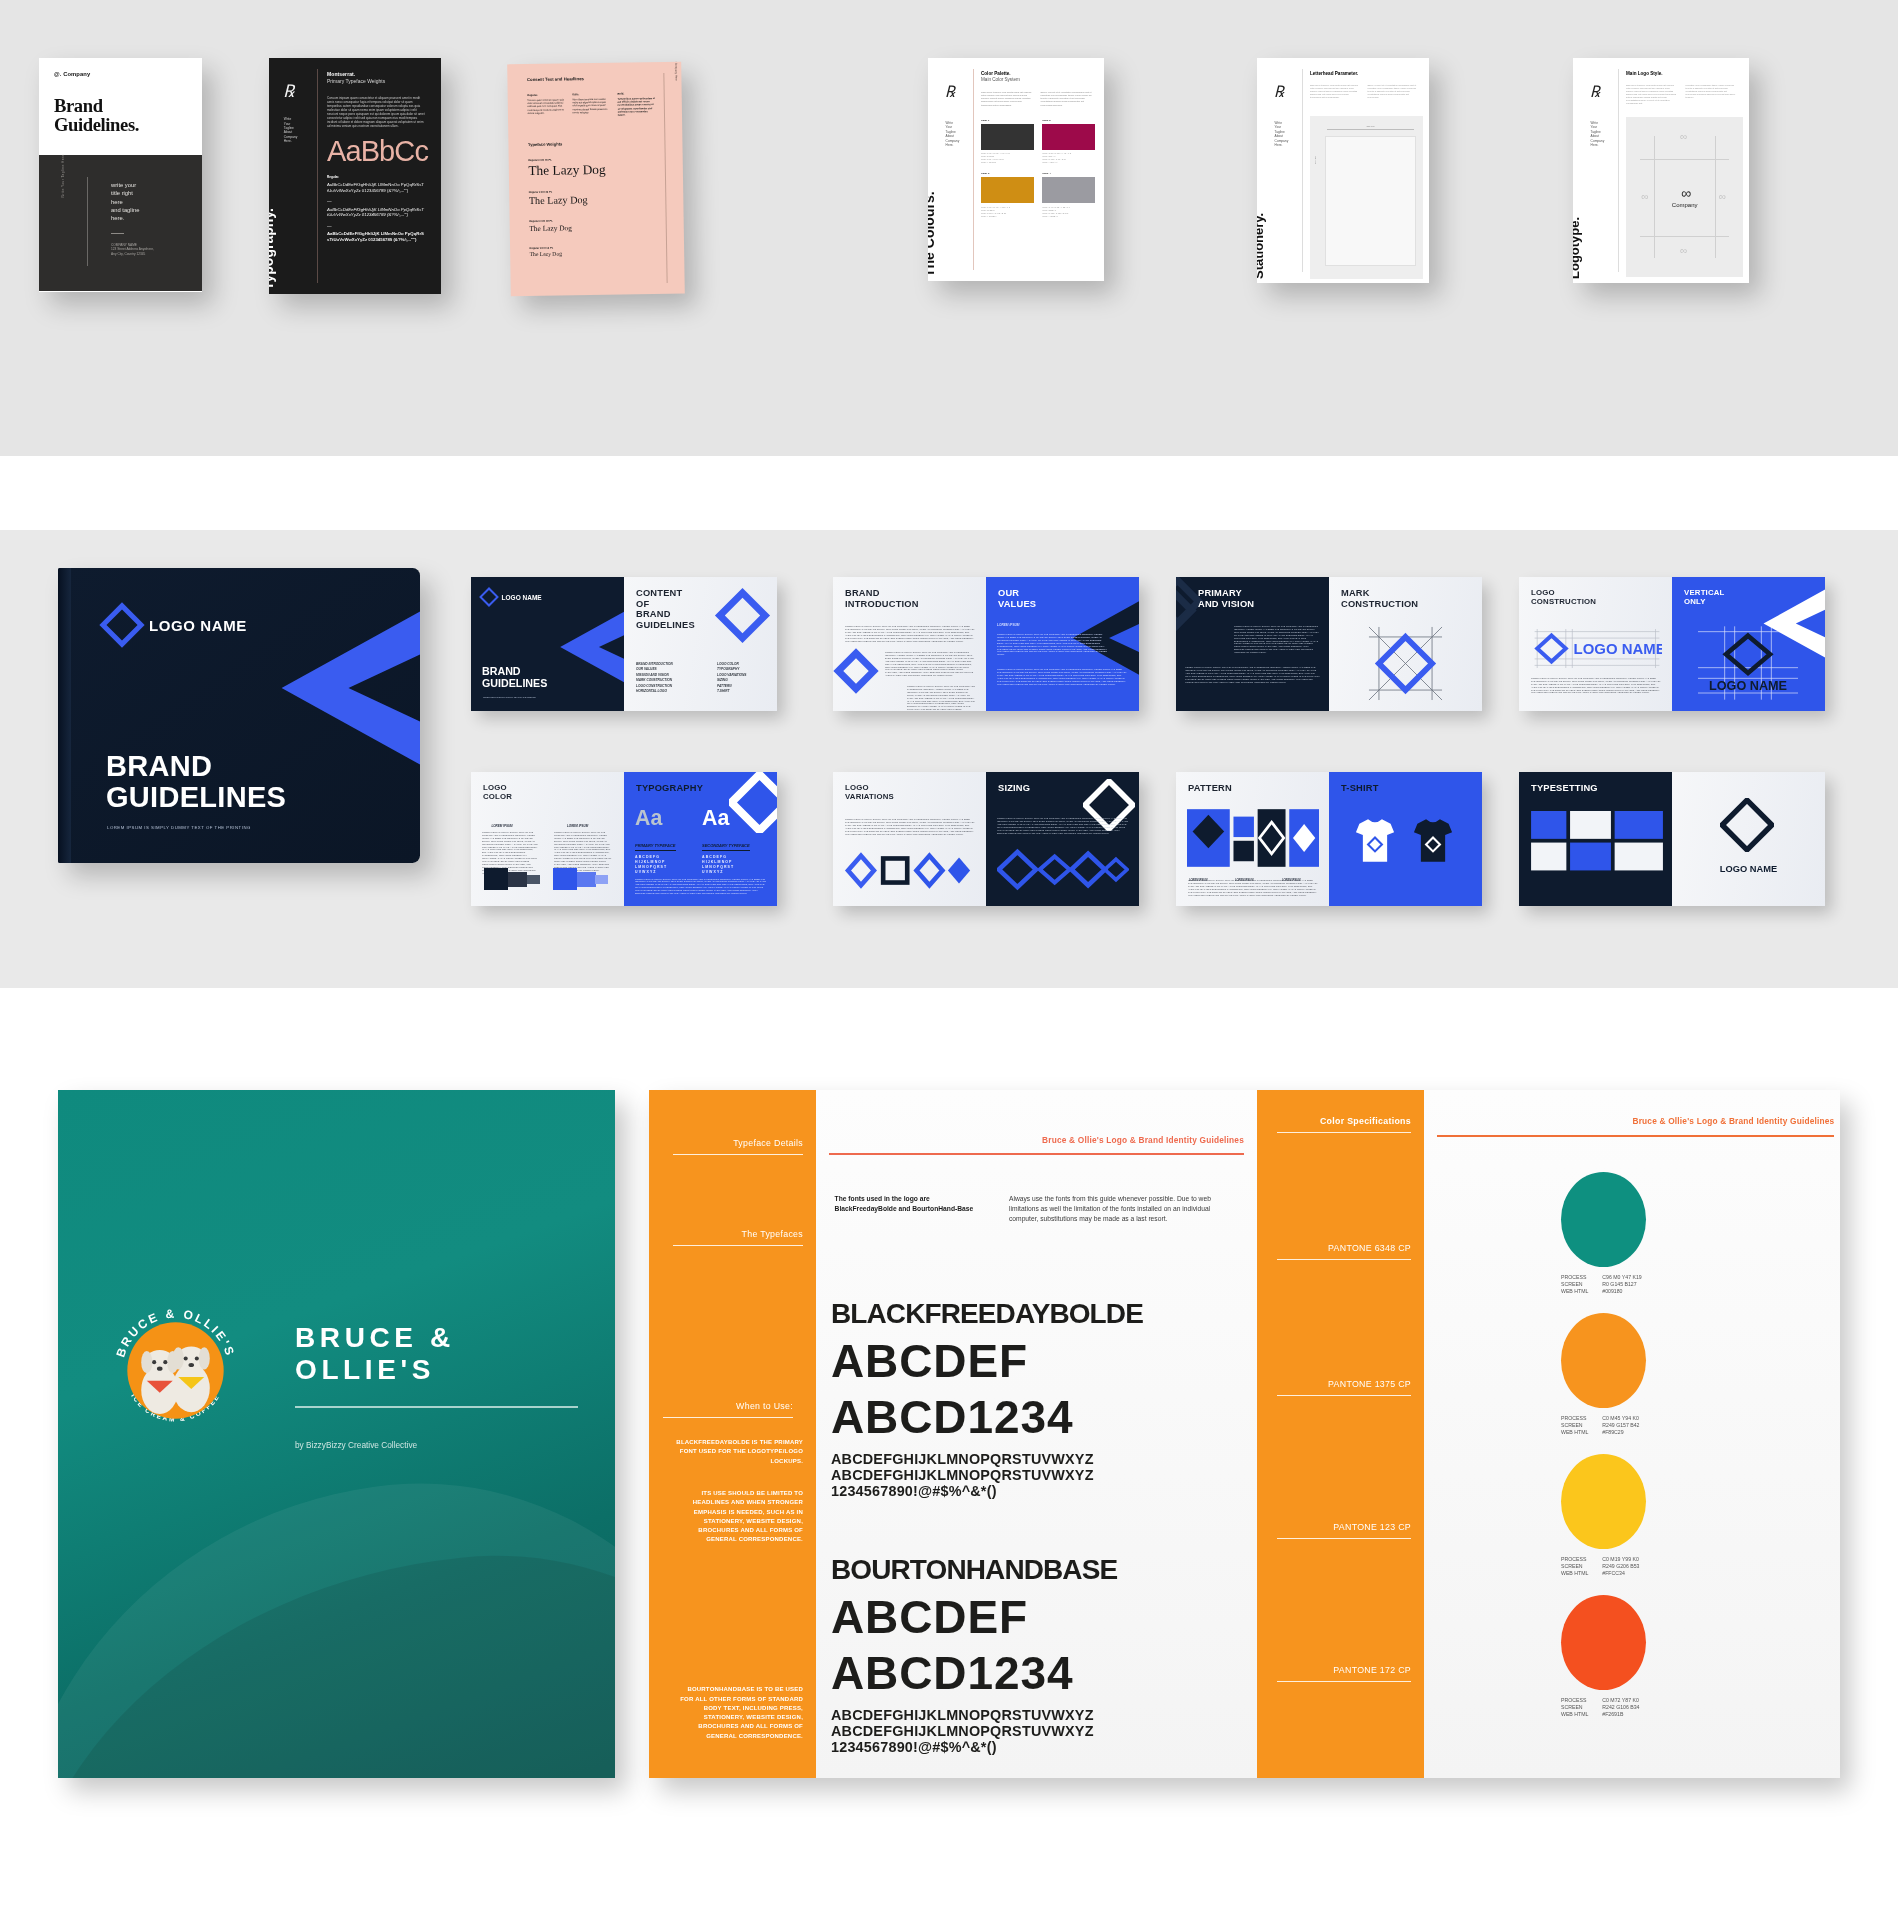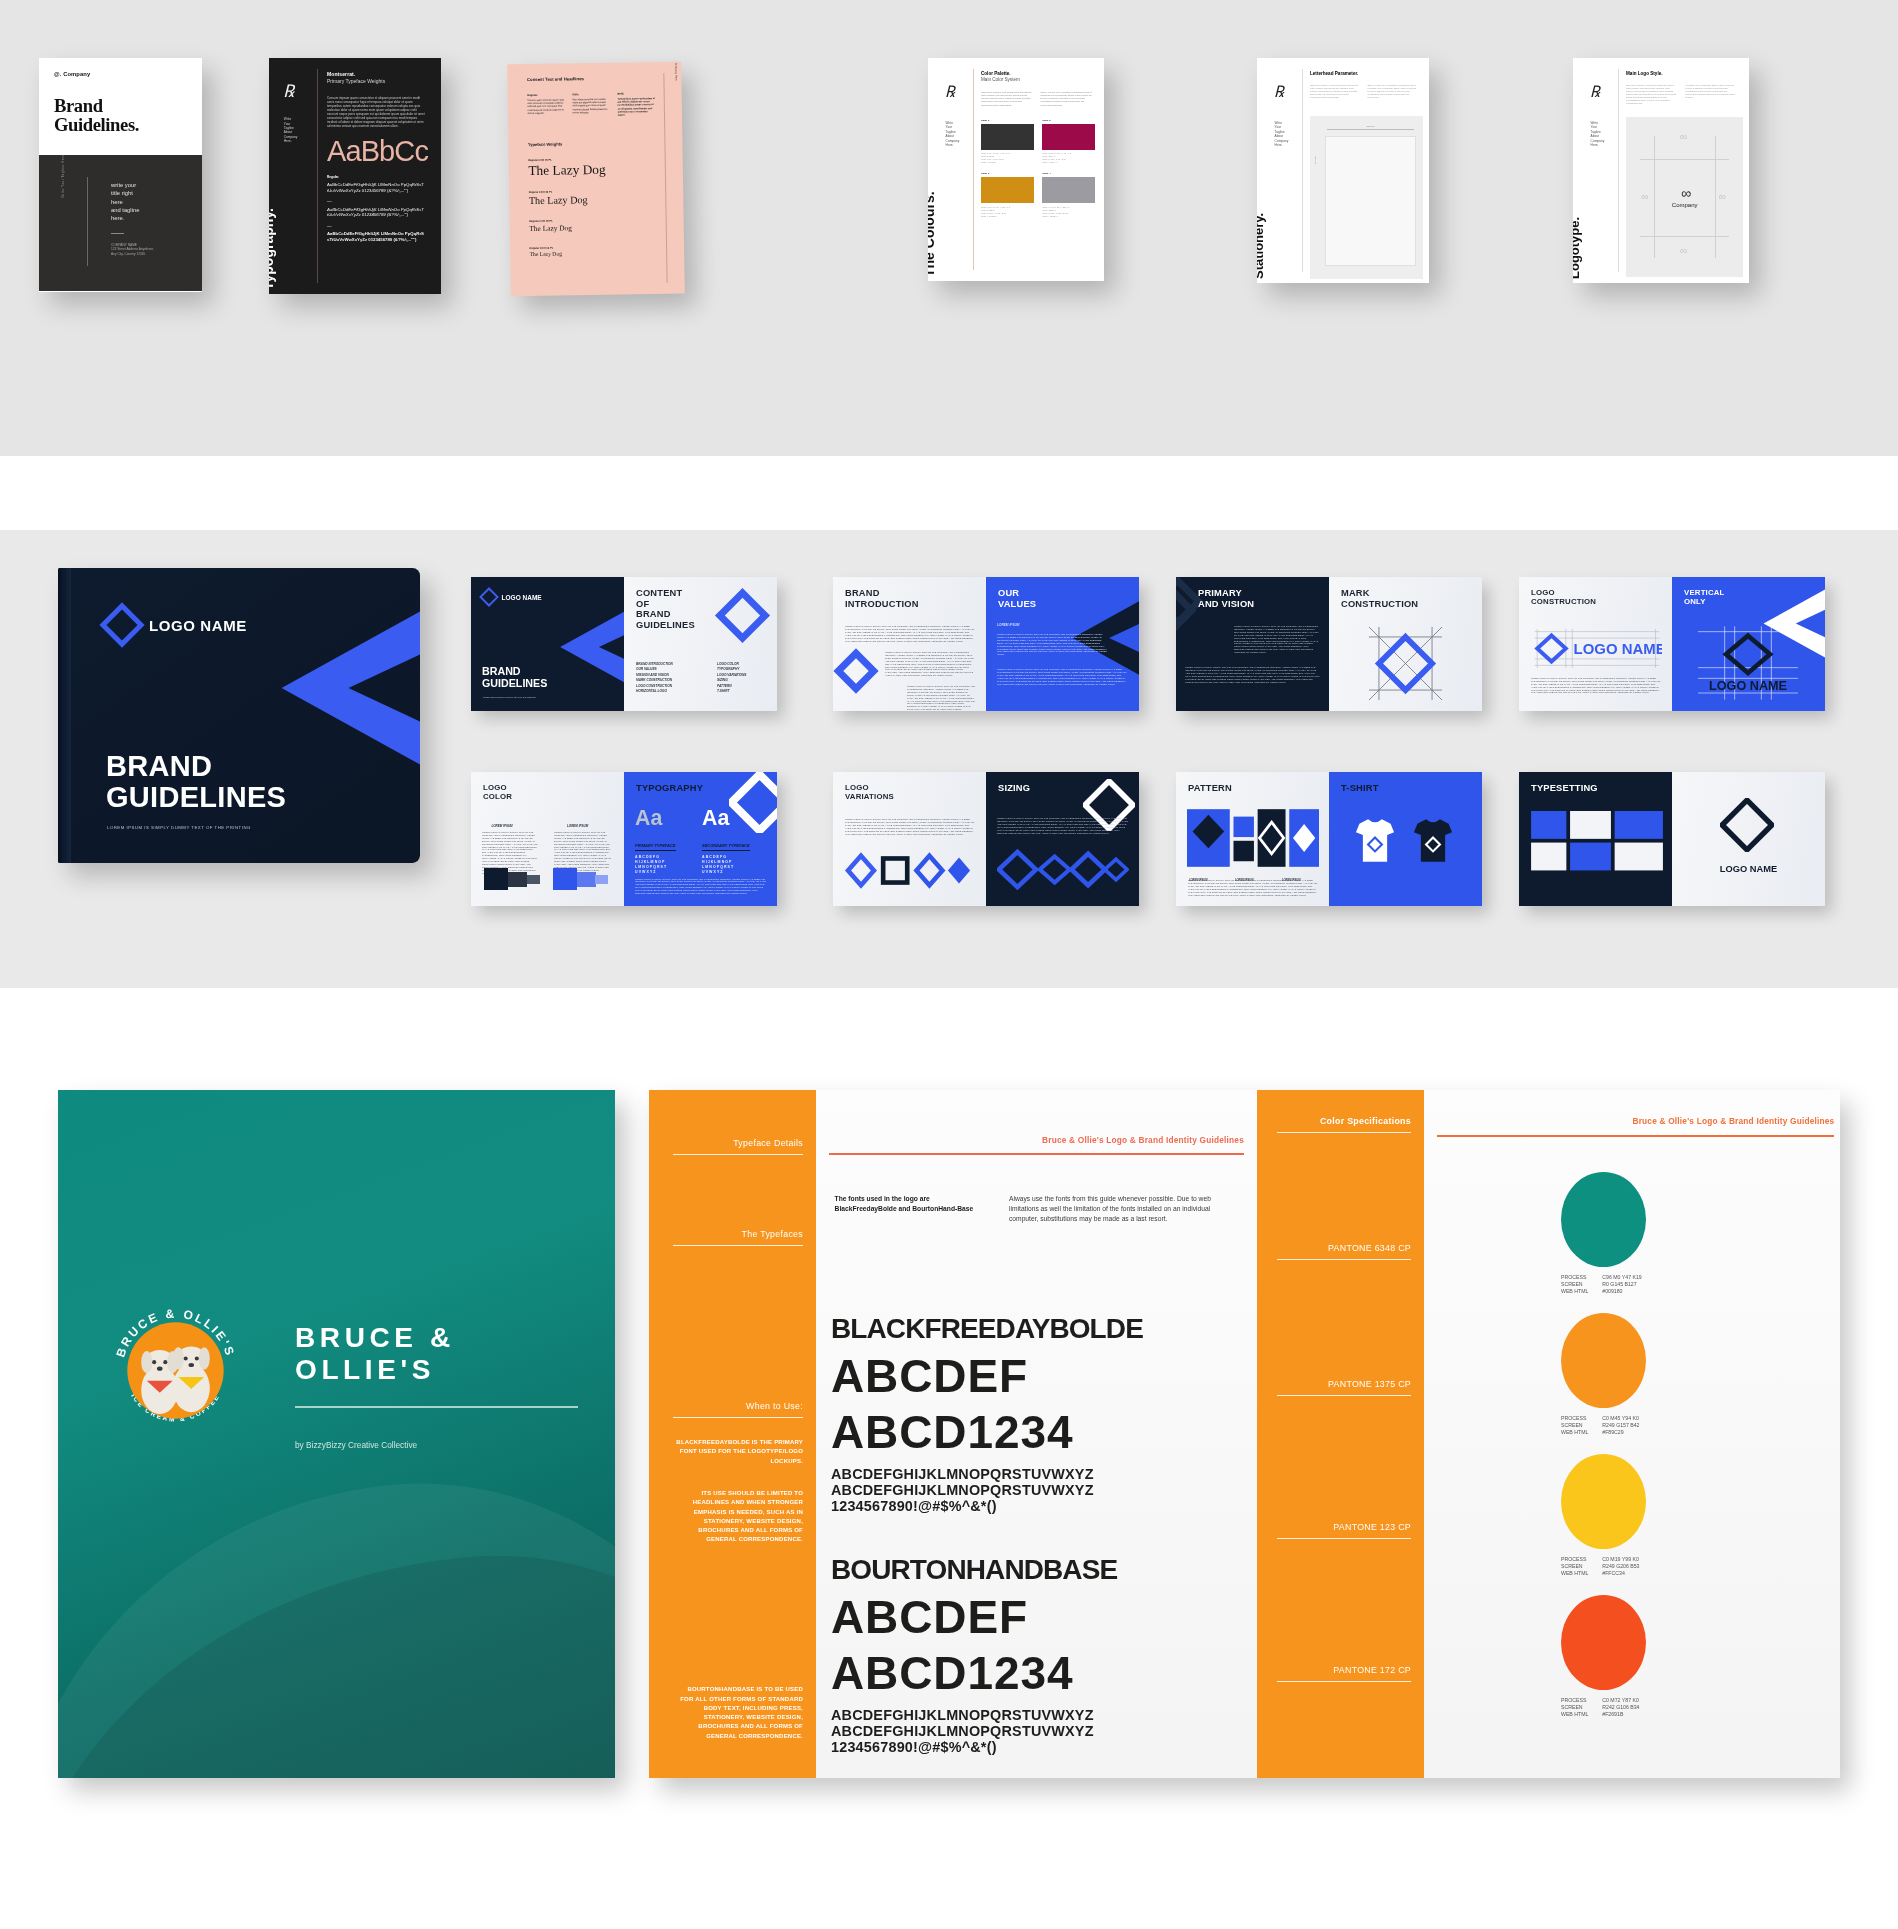--- a/index.html
+++ b/index.html
@@ -696,41 +696,41 @@
 
   <div class="bo-panel bo-orange" style="left:0;width:167px">
     <div style="position:absolute;right:13px;top:48px;width:130px;text-align:right">
       <div class="bo-side-lab">Typeface Details</div>
       <div class="bo-rule-o" style="margin-top:5.6px"></div>
     </div>
     <div style="position:absolute;right:13px;top:139px;width:130px;text-align:right">
       <div class="bo-side-lab">The Typefaces</div>
       <div class="bo-rule-o" style="margin-top:5.6px"></div>
     </div>
-    <div style="position:absolute;right:13px;top:311px;width:130px;text-align:right">
+    <div style="position:absolute;right:23px;top:311px;width:130px;text-align:right">
       <div class="bo-side-lab">When to Use:</div>
       <div class="bo-rule-o" style="margin-top:5.6px"></div>
     </div>
     <div class="bo-side-body" style="position:absolute;right:13px;top:348px;width:130px;text-align:right">BLACKFREEDAYBOLDE IS THE PRIMARY FONT USED FOR THE LOGOTYPE/LOGO LOCKUPS.</div>
     <div class="bo-side-body" style="position:absolute;right:13px;top:399px;width:130px;text-align:right">ITS USE SHOULD BE LIMITED TO HEADLINES AND WHEN STRONGER EMPHASIS IS NEEDED, SUCH AS IN STATIONERY, WEBSITE DESIGN, BROCHURES AND ALL FORMS OF GENERAL CORRESPONDENCE.</div>
     <div class="bo-side-body" style="position:absolute;right:13px;bottom:37px;width:130px;text-align:right">BOURTONHANDBASE IS TO BE USED FOR ALL OTHER FORMS OF STANDARD BODY TEXT, INCLUDING PRESS, STATIONERY, WEBSITE DESIGN, BROCHURES AND ALL FORMS OF GENERAL CORRESPONDENCE.</div>
   </div>
 
   <div class="bo-panel bo-white" style="left:167px;width:441px">
     <div class="bo-rt" style="top:45px;color:#ee6a4e;right:13px">Bruce &amp; Ollie's Logo &amp; Brand Identity Guidelines</div>
     <div class="bo-hdr-line" style="left:13px;right:13px;top:63px;background:#ee6a4e"></div>
 
     <div style="position:absolute;left:18.6px;top:104px;width:153px">
       <div class="bo-para b">The fonts used in the logo are BlackFreedayBolde and BourtonHand-Base</div>
     </div>
     <div style="position:absolute;left:193px;top:104px;width:232px">
       <div class="bo-para">Always use the fonts from this guide whenever possible. Due to web limitations as well the limitation of the fonts installed on an individual computer, substitutions may be made as a last resort.</div>
     </div>
 
-    <div style="position:absolute;left:15px;top:223px;right:9.3px">
+    <div style="position:absolute;left:15px;top:208px;right:9.3px">
       <div class="bo-font1" style="font-size:28px">BLACKFREEDAYBOLDE</div>
       <div class="bo-font1" style="font-size:46px;letter-spacing:0.9px;margin-top:3.7px">ABCDEF</div>
       <div class="bo-font1" style="font-size:46px;letter-spacing:0.9px;margin-top:1.9px">ABCD1234</div>
       <div class="bo-font1" style="font-size:14.4px;letter-spacing:0.2px;margin-top:7.4px">ABCDEFGHIJKLMNOPQRSTUVWXYZ</div>
       <div class="bo-font1" style="font-size:14.4px;letter-spacing:0.2px">ABCDEFGHIJKLMNOPQRSTUVWXYZ</div>
       <div class="bo-font1" style="font-size:14.4px;letter-spacing:0.2px">1234567890!@#$%^&amp;*()</div>
     </div>
 
     <div style="position:absolute;left:15px;top:464px;right:9.3px">
       <div class="bo-font1" style="font-size:28px">BOURTONHANDBASE</div>

